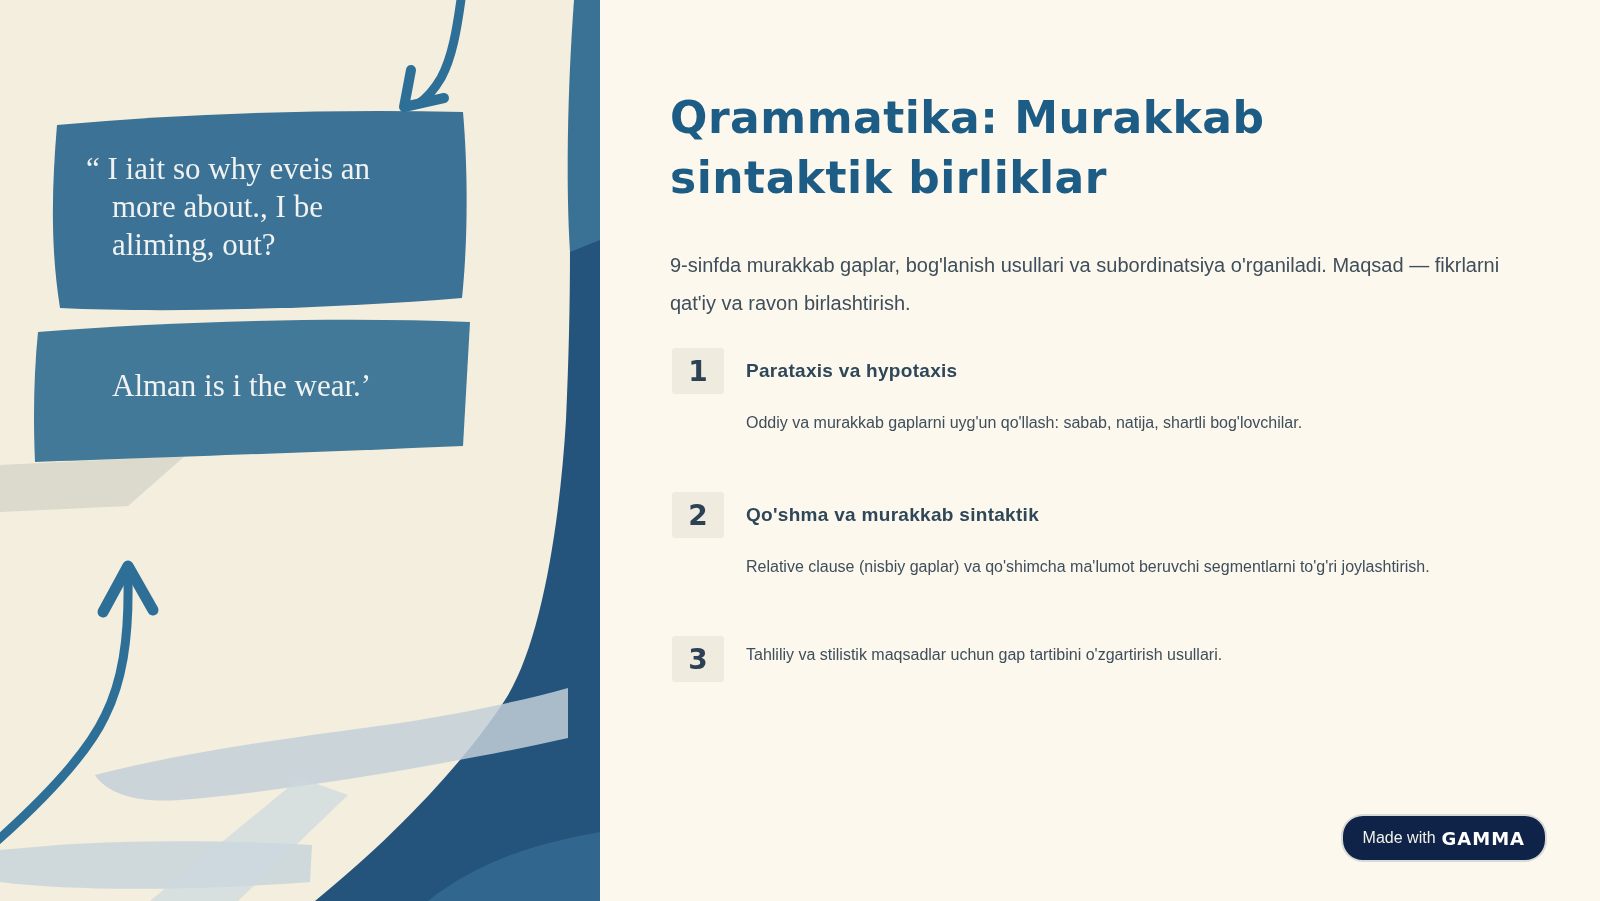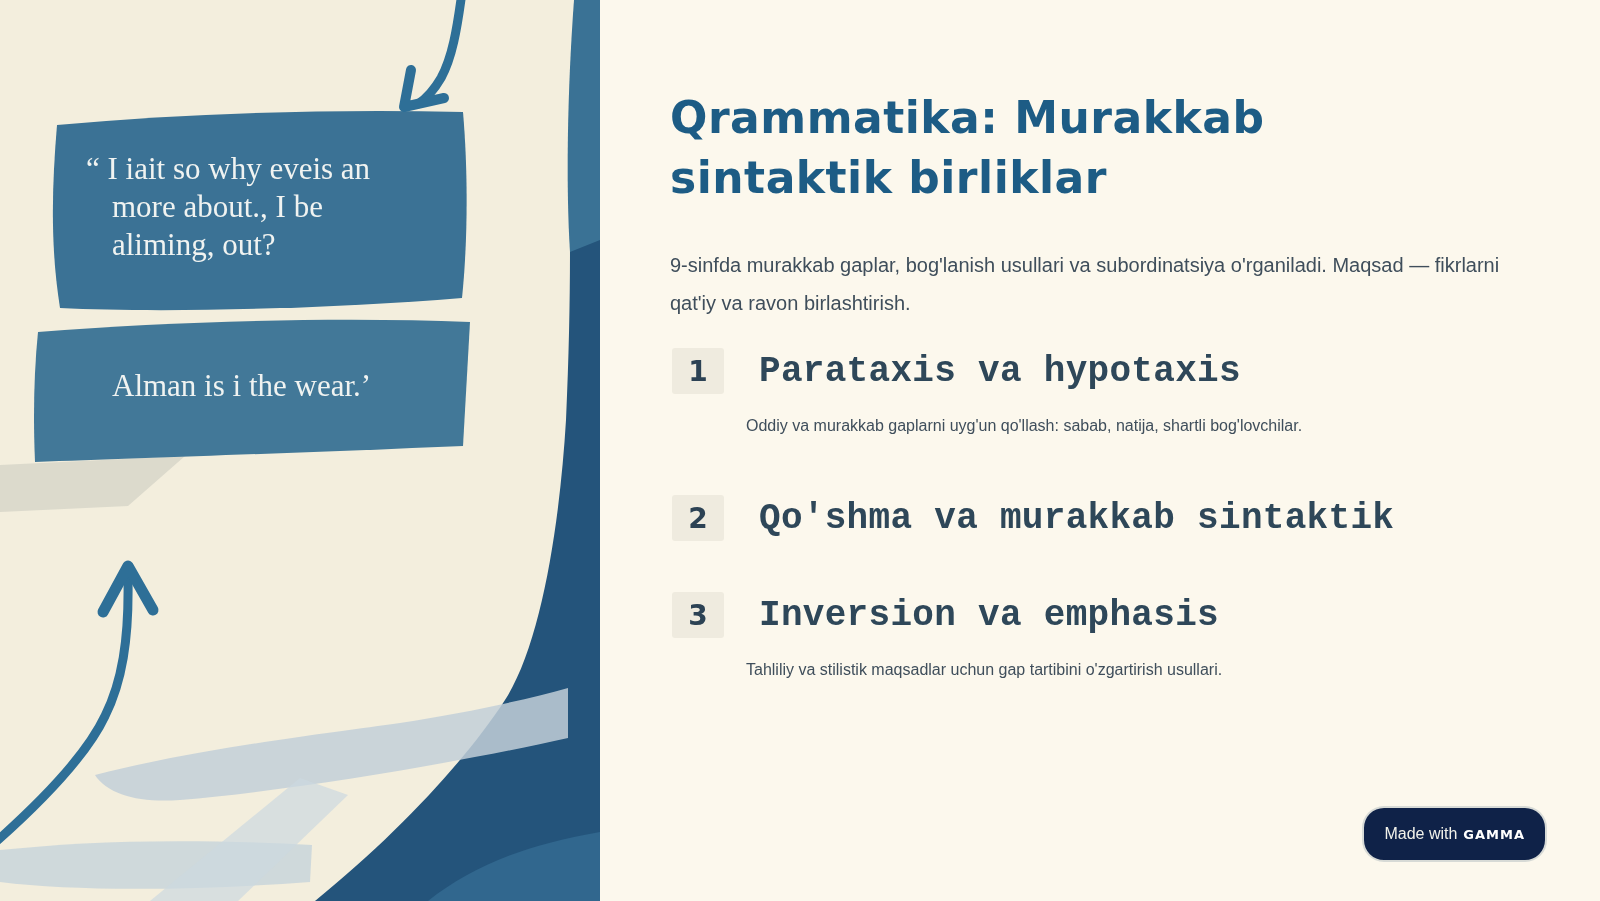--- a/index.html
+++ b/index.html
@@ -33,39 +33,39 @@
   .item{position:relative;padding-left:76px;margin-bottom:51px;}
   .item:last-child{margin-bottom:0;}
   .num-badge{
     position:absolute;left:2px;top:0;width:52px;height:46px;
     background:#efebdf;border-radius:3px;
     display:flex;align-items:center;justify-content:center;
     font-family:"DejaVu Sans","Liberation Sans",sans-serif;
     font-size:28px;font-weight:700;color:#2c4254;
   }
   .item-heading{
-    margin:13px;height:46px;display:flex;align-items:center;
-    font-family:Liberation Mono, monospace;
-    font-size:36px;font-weight:700;letter-spacing:.3px;color:#2e4759;
+    margin:0;height:46px;display:flex;align-items:center;
+    font-family:Liberation Sans, sans-serif;
+    font-size:19px;font-weight:700;letter-spacing:.3px;color:#2e4759;
   }
   .item-desc{
     margin:10px 0 0 0;width:700px;
     font-size:16px;line-height:37px;color:#3f4e5b;
   }
 
   
   .gamma-pill{
-    position:absolute;right:53px;bottom:39px;height:56px;
+    position:absolute;right:53px;bottom:39px;height:48px;
     background:#0f2248;border:2px solid rgba(250,250,240,.85);
     border-radius:22px;display:flex;align-items:center;
     padding:0 20px;box-sizing:border-box;cursor:pointer;
   }
   .gamma-pill .made{color:#f2f2ea;font-size:16px;}
   .gamma-pill .brand{
-    color:#ffffff;font-size:13px;font-weight:800;letter-spacing:1px;
+    color:#ffffff;font-size:18px;font-weight:800;letter-spacing:1px;
     margin-left:6px;font-family:"DejaVu Sans","Liberation Sans",sans-serif;
   }
 </style>
 </head>
 <body>
 
 <div class="stage">
 
   <div class="illustration">
     <svg viewBox="0 0 600 901" xmlns="http://www.w3.org/2000/svg">
@@ -124,25 +124,25 @@
 
       <div class="item">
         <div class="num-badge">1</div>
         <h2 class="item-heading">Parataxis va hypotaxis</h2>
         <p class="item-desc">Oddiy va murakkab gaplarni uyg'un qo'llash: sabab, natija, shartli bog'lovchilar.</p>
       </div>
 
       <div class="item">
         <div class="num-badge">2</div>
         <h2 class="item-heading">Qo'shma va murakkab sintaktik</h2>
+        <p class="item-desc">Relative clause (nisbiy gaplar) va qo'shimcha ma'lumot beruvchi segmentlarni to'g'ri joylashtirish.</p>
       </div>
 
       <div class="item">
         <div class="num-badge">3</div>
-        <h2 class="item-heading">Inversion va emphasis</h2>
         <p class="item-desc">Tahliliy va stilistik maqsadlar uchun gap tartibini o'zgartirish usullari.</p>
       </div>
 
     </div>
   </div>
 
   <div class="gamma-pill">
     <span class="made">Made with</span>
     <span class="brand">GAMMA</span>
   </div>

